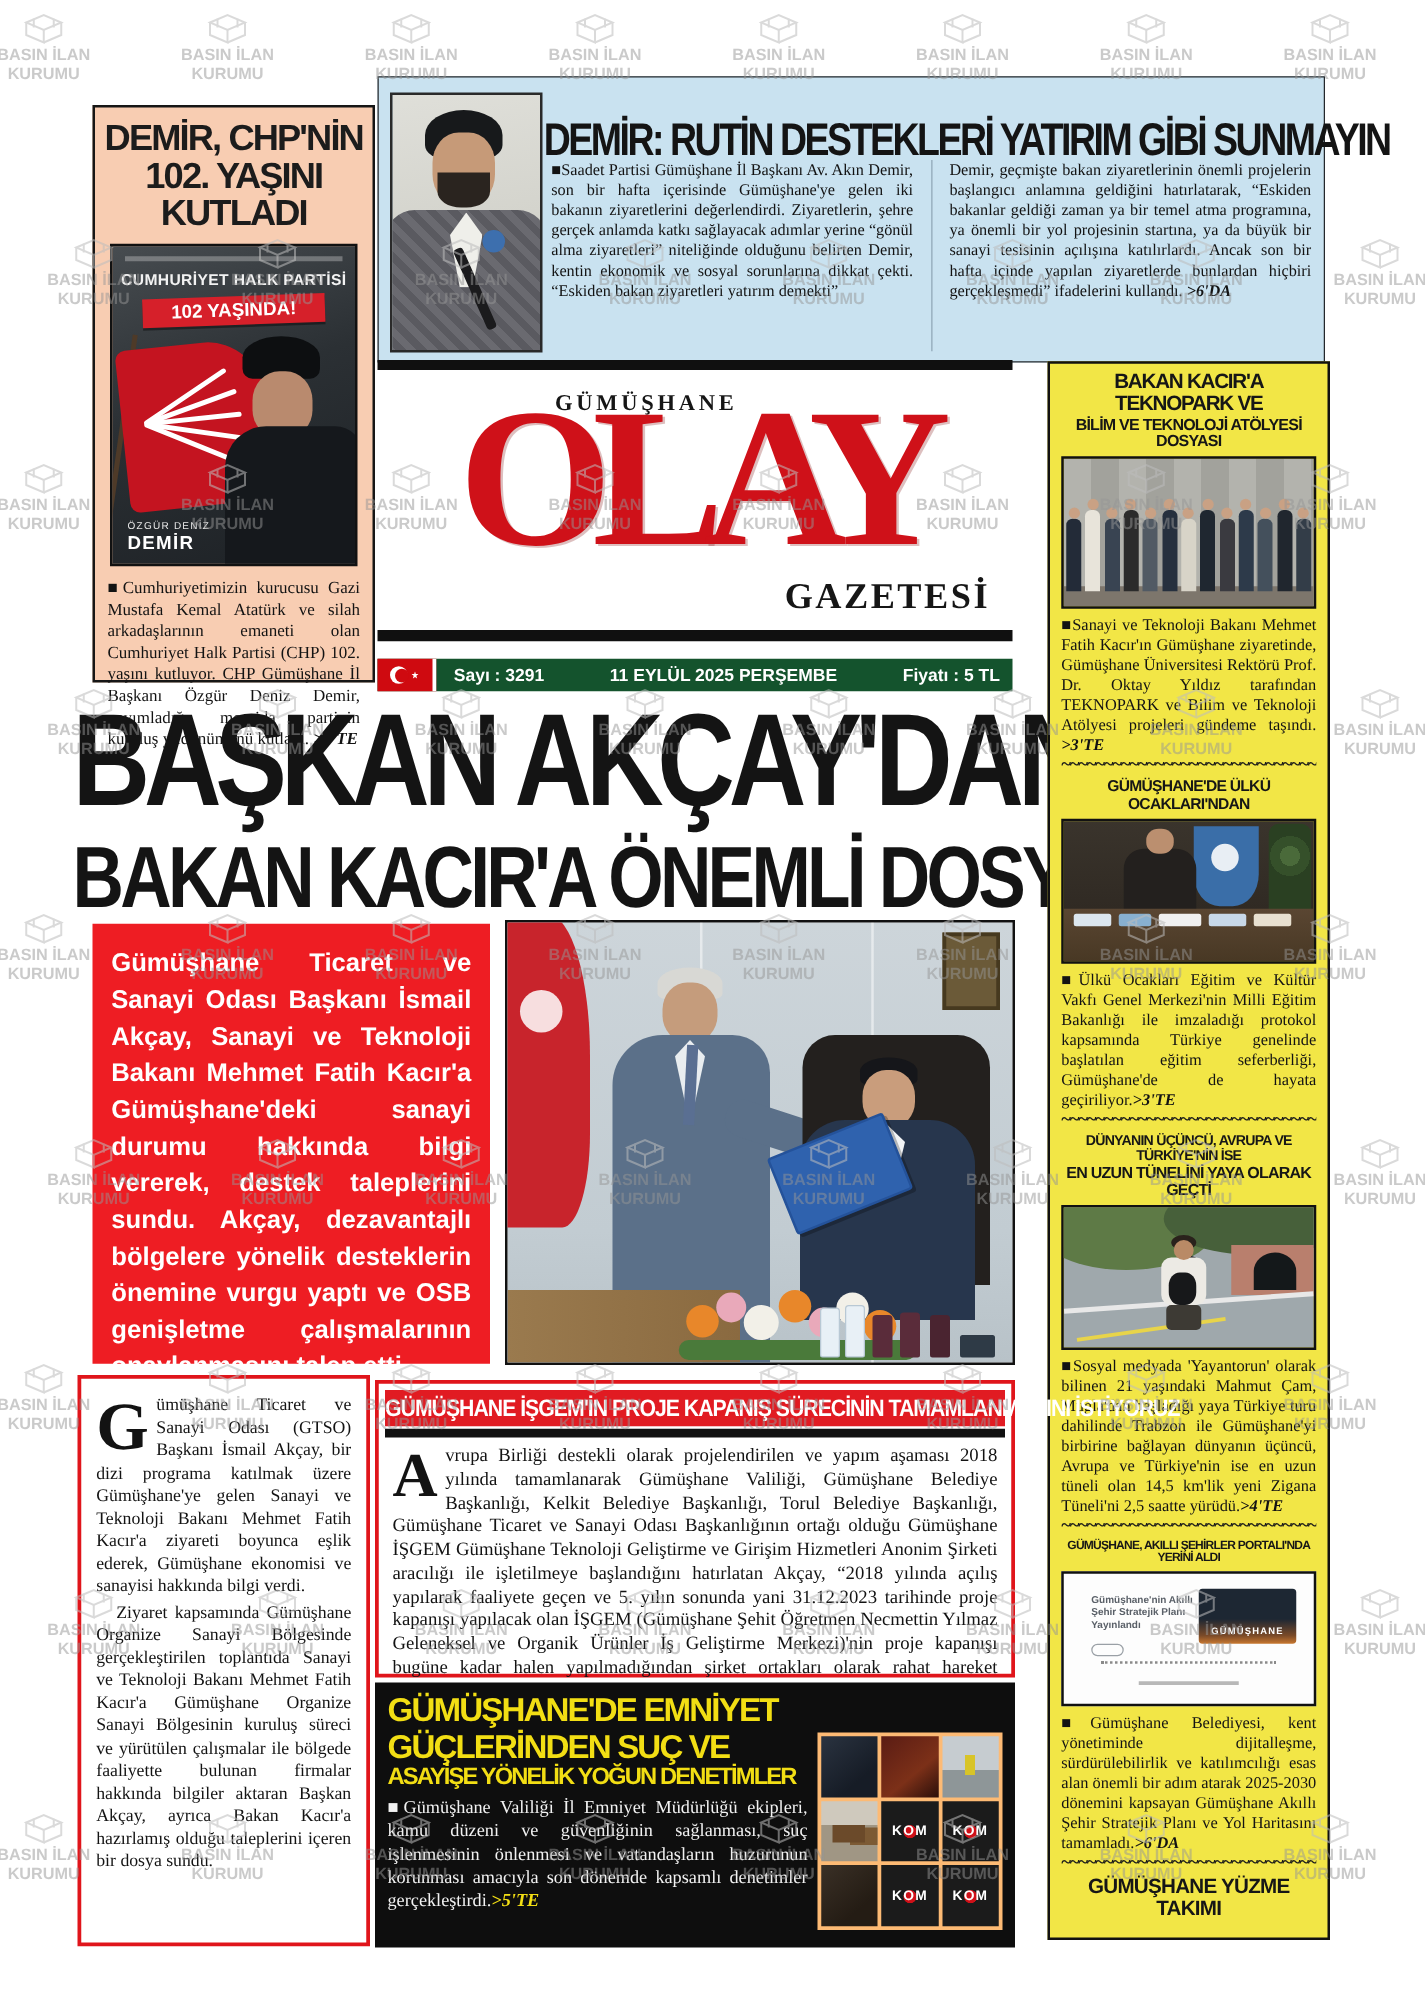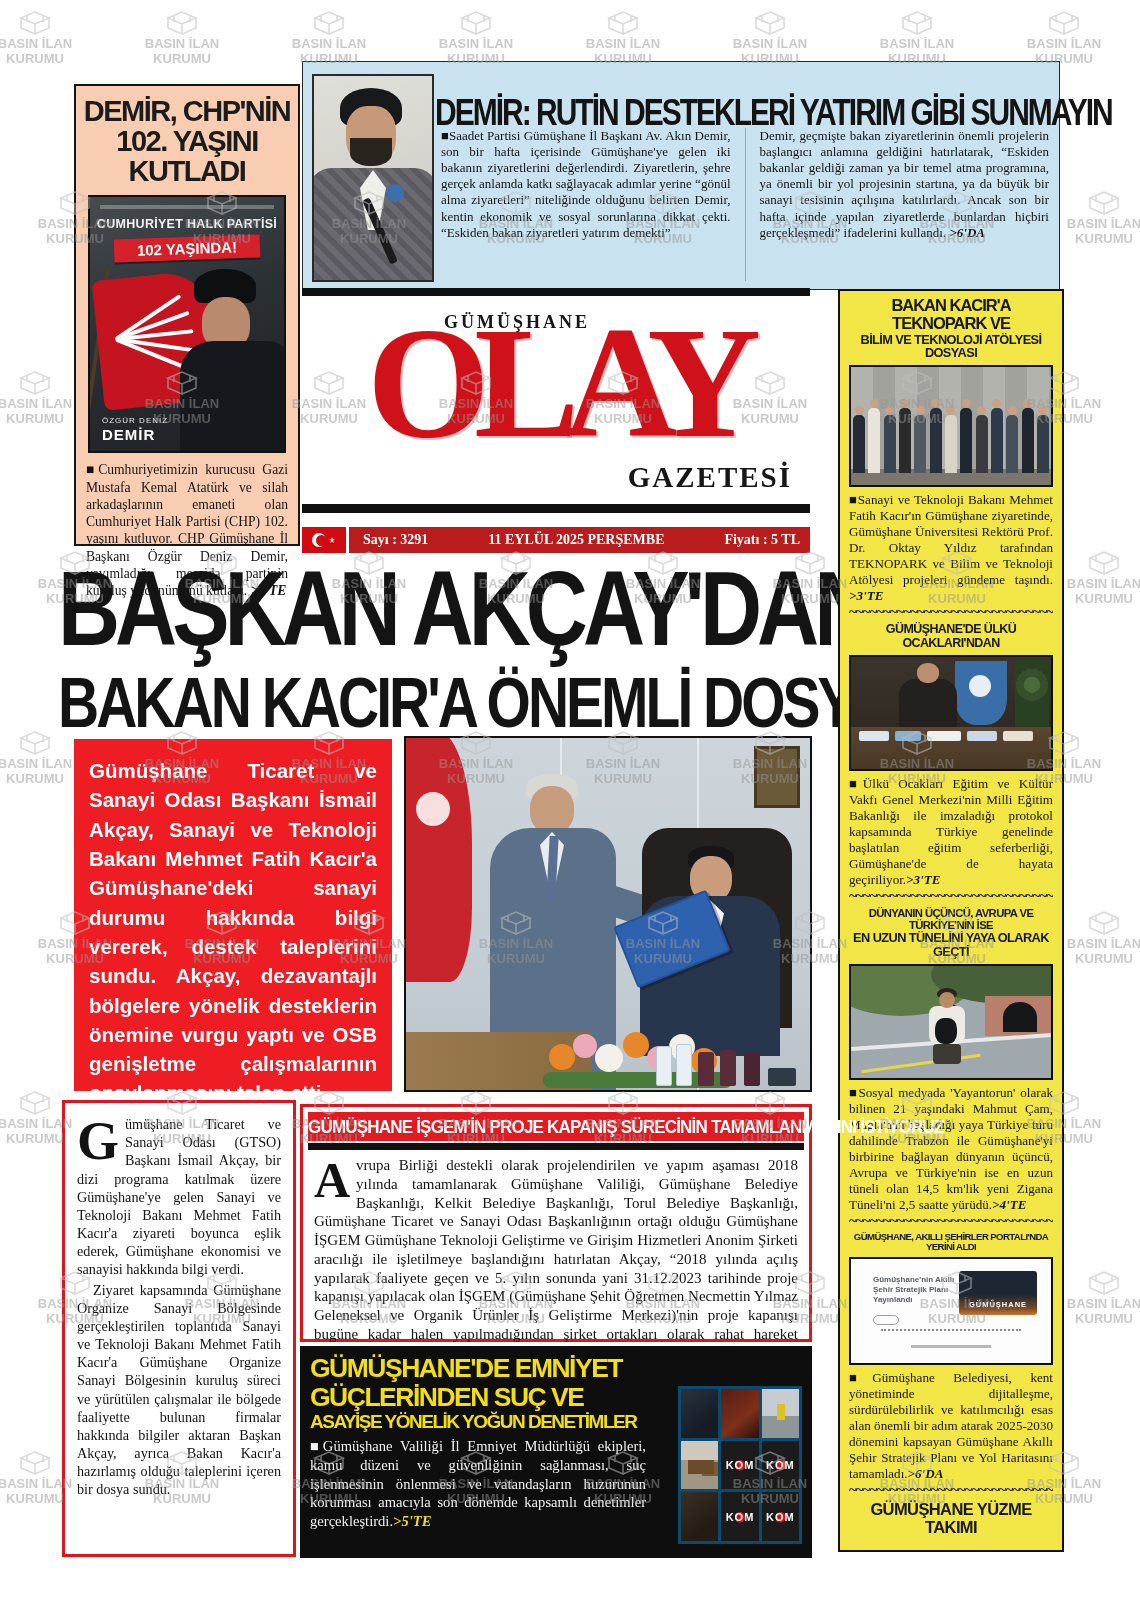--- a/index.html
+++ b/index.html
@@ -63,22 +63,22 @@
   .mast-bar1{left:302px;top:288px;width:508px;height:8px;}
   .mast-bar2{left:302px;top:504px;width:508px;height:9px;}
   .mast{left:302px;top:296px;width:508px;height:208px;background:#fff;}
   .mast .region{position:absolute;left:142px;top:16px;font-weight:bold;font-size:18px;letter-spacing:3px;color:#161616;}
   .mast .olay{position:absolute;left:0;right:0;top:-12px;text-align:center;color:#cf1119;
               font-weight:bold;font-size:158px;line-height:1.25;letter-spacing:-16px;
               text-shadow:2px 2px 0 rgba(120,0,0,.25);}
   .mast .gaz{position:absolute;right:18px;bottom:10px;font-weight:bold;font-size:29px;letter-spacing:2px;color:#161616;}
 
   
-  .infobar{left:302px;top:527px;width:508px;height:26px;background:#b91c1c;display:flex;align-items:center;
-           color:#fff;font-family:Liberation Serif, serif;font-weight:bold;font-size:14px;}
+  .infobar{left:302px;top:527px;width:508px;height:26px;background:#14532d;display:flex;align-items:center;
+           color:#fff;font-family:Liberation Sans, sans-serif;font-weight:bold;font-size:14px;}
   .flagbox{position:relative;width:44px;height:26px;background:#cf0a10;margin-right:8px;flex:0 0 auto;border-right:3px solid #fff;}
   .flagbox .cres{position:absolute;left:10px;top:6px;width:14px;height:14px;border-radius:50%;background:#fff;}
   .flagbox .cres2{position:absolute;left:14px;top:8px;width:11px;height:11px;border-radius:50%;background:#cf0a10;}
   .flagbox .star{position:absolute;left:27px;top:10px;width:6px;height:6px;background:#fff;
                  clip-path:polygon(50% 0,61% 38%,98% 38%,68% 60%,79% 100%,50% 75%,21% 100%,32% 60%,2% 38%,39% 38%);}
   .infobar .issue{margin-left:6px;}
   .infobar .date{flex:1;text-align:center;}
   .infobar .price{margin-right:10px;}
 
   
@@ -192,21 +192,21 @@
   .isgem-rule{height:7px;background:#111;margin-top:2px;}
   .isgembox .bodytxt{margin:7px 6px 0;font-size:15px;line-height:1.25;}
   .dropcapA{float:left;font-weight:bold;font-size:50px;line-height:.8;padding:4px 6px 0 0;}
 
   
   .secbox{left:300px;top:1346px;width:512px;height:212px;background:#0e0e0e;box-sizing:border-box;padding:8px 10px;}
   .sec-hl1{color:#f2de14;font-family:"Liberation Sans",sans-serif;font-weight:bold;font-size:26.5px;letter-spacing:-1.5px;line-height:1.1;}
   .sec-hl2{color:#f2de14;font-family:"Liberation Sans",sans-serif;font-weight:bold;font-size:19px;letter-spacing:-1.5px;line-height:1.1;width:330px;}
   .sec-body{color:#f2f2f2;width:336px;font-size:14.6px;line-height:1.28;text-align:justify;margin-top:6px;}
   .sec-body b.ref{color:#f2de14;}
-  .sec-grid{position:absolute;right:10px;top:40px;width:124px;height:158px;background:#0c4a6e;padding:3px;box-sizing:border-box;
+  .sec-grid{position:absolute;right:10px;top:40px;width:148px;height:158px;background:#fdba74;padding:3px;box-sizing:border-box;
             display:grid;grid-template-columns:1fr 1fr 1fr;grid-template-rows:1fr 1fr 1fr;gap:3px;}
   .sec-grid .cell{position:relative;overflow:hidden;}
   .komcell{background:#1b1b1b;display:flex;align-items:center;justify-content:center;}
   .komtxt{color:#fff;font-family:"Liberation Sans",sans-serif;font-weight:bold;font-size:11px;letter-spacing:1px;
           background:radial-gradient(circle at 50% 52%, #cf1018 0 5px, transparent 5.5px);padding:2px 1px;}
   .c1{background:linear-gradient(140deg,#2a3340,#161c26 70%);}
   .c2{background:linear-gradient(140deg,#5a1c14,#7c3018 60%,#2a0f0a);}
   .c3{background:linear-gradient(180deg,#c6ccd0 0 55%,#8e9698 55%);}
   .c3:after{content:"";position:absolute;left:40%;top:30%;width:8px;height:16px;background:#d8c428;}
   .c4{background:linear-gradient(180deg,#cfc9bd 0 40%,#a09684 40%);}

